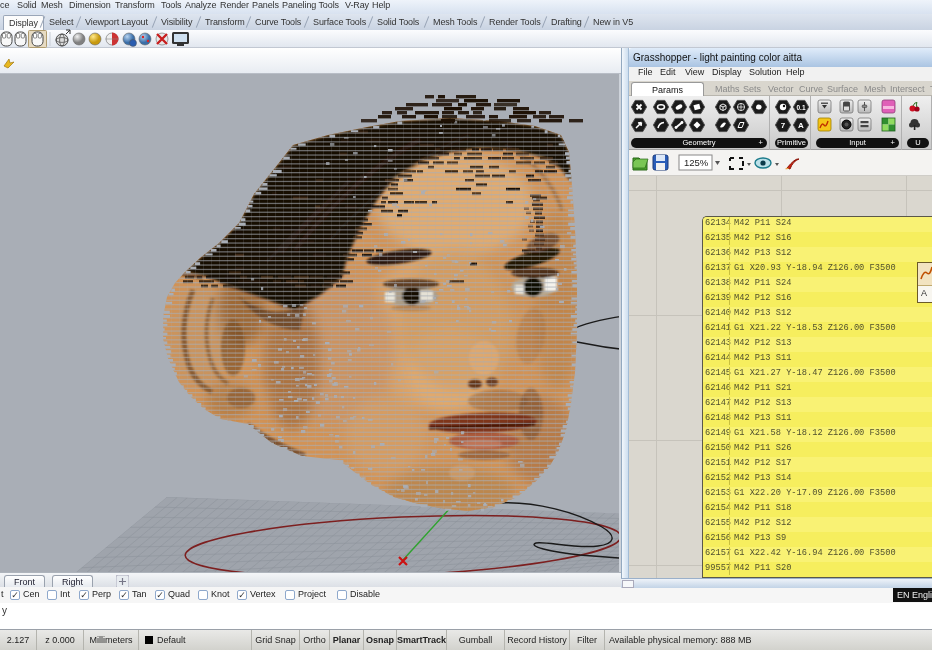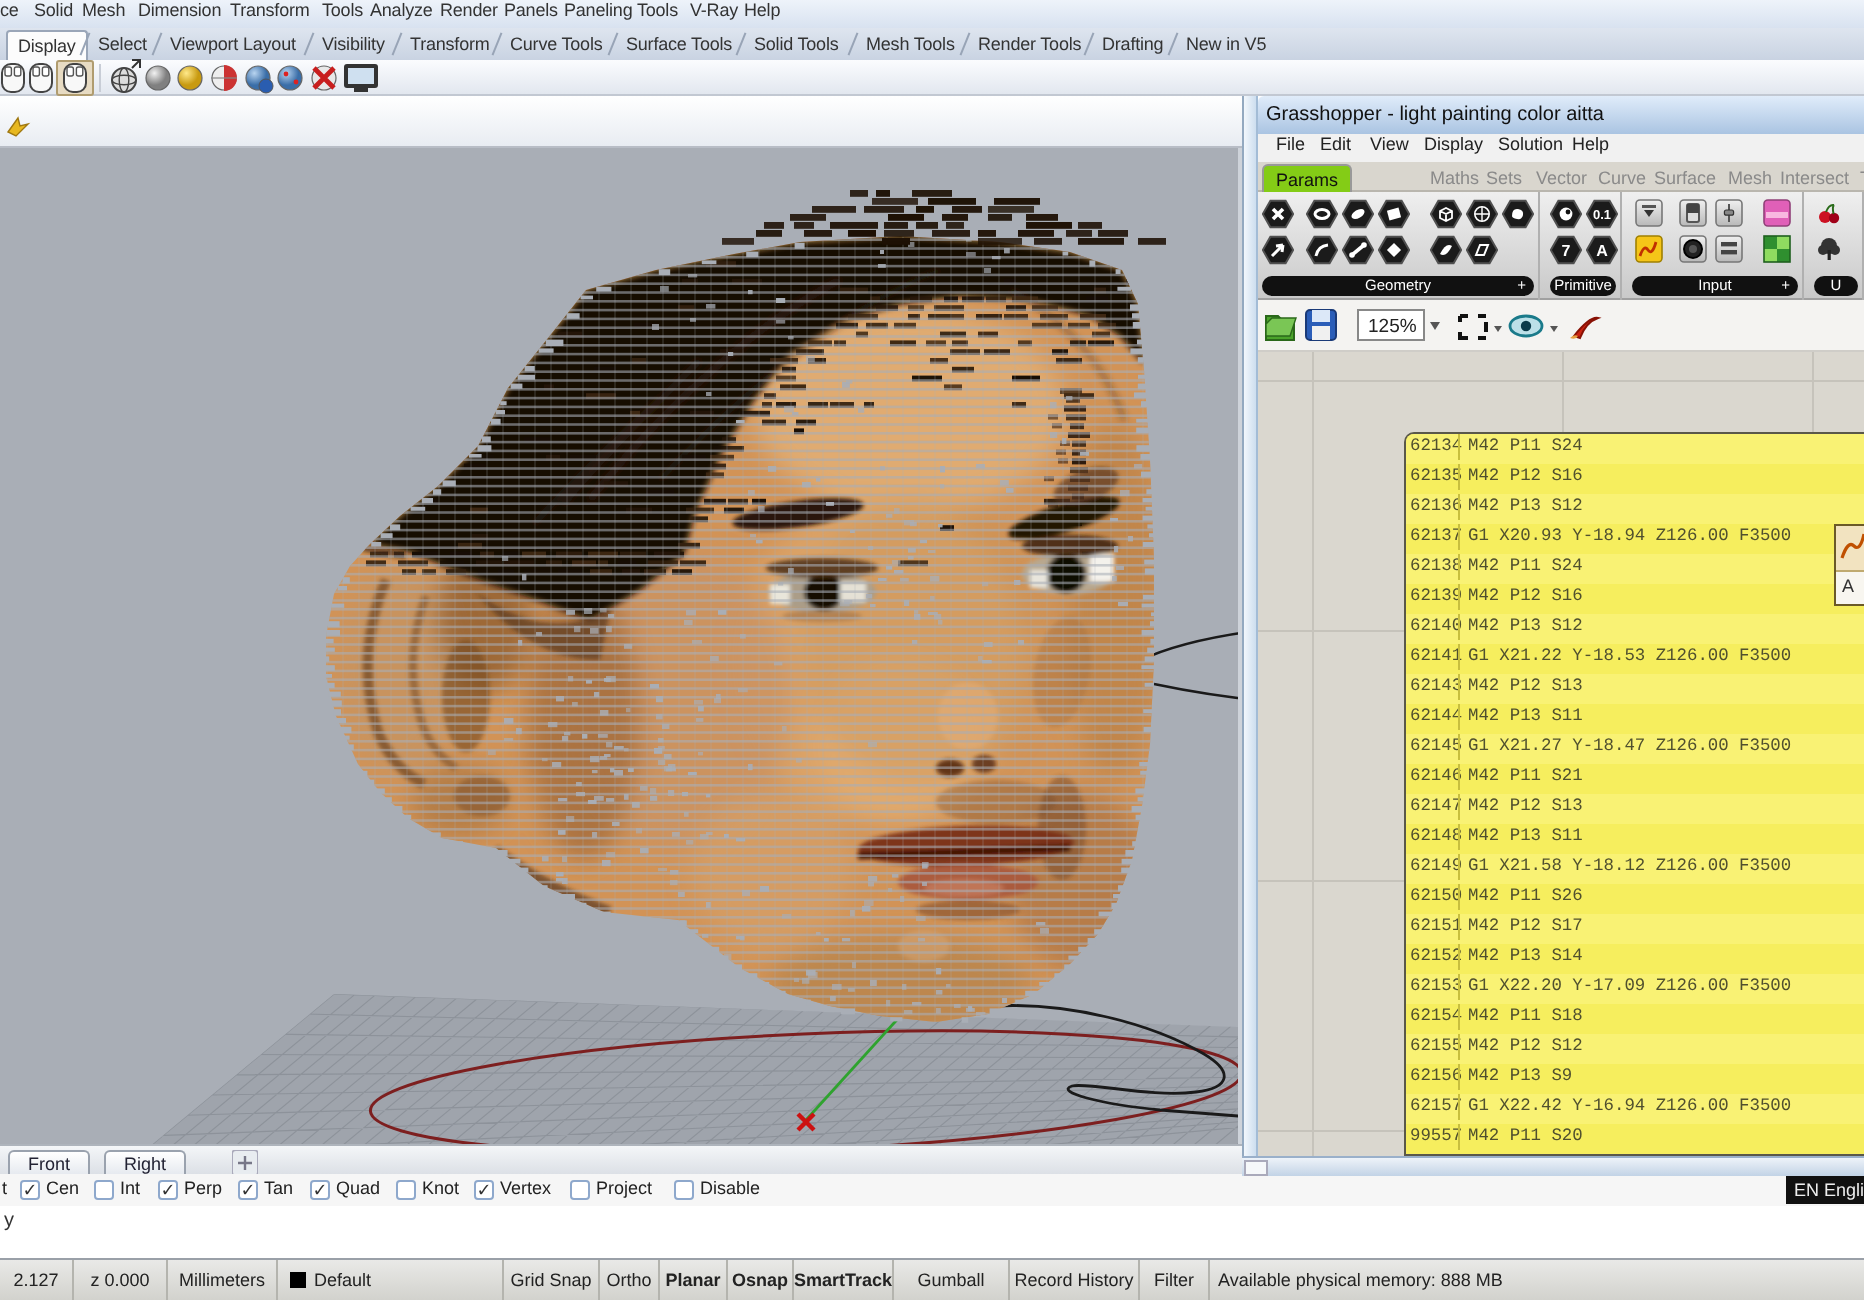--- a/index.html
+++ b/index.html
@@ -23,21 +23,21 @@
 .sc { position:absolute; top:0; height:20px; line-height:20px; text-align:center; border-right:1px solid #b4b4ae; }
 #gh { position:absolute; left:621px; top:48px; width:311px; height:540px; }
 #ghl { position:absolute; left:0; top:0; width:8px; height:540px; background:linear-gradient(90deg,#f2f7fc,#cddeef); border-right:1px solid #a3bcd6; border-left:1px solid #93a9c0; }
 #ghb { position:absolute; left:0; top:530px; width:311px; height:10px; background:linear-gradient(#eef3f9,#c2d3e6); border-top:1px solid #9ab0ca; }
 #ghc { position:absolute; left:8px; top:0; width:303px; height:530px; }
 #ghtitle { position:absolute; left:0; top:0; width:100%; height:19px; background:linear-gradient(#e0ecfa,#aac4e2); font-size:10px; color:#111; line-height:19px; border-radius:3px 0 0 0; }
 #ghmenu { position:absolute; left:0; top:19px; width:100%; height:14px; background:#f1f1f1; font-size:9px; color:#222; }
 #ghmenu span { position:absolute; top:0; }
 #ghtabs { position:absolute; left:0; top:33px; width:100%; height:15px; background:#d9d6ce; font-size:9px; color:#8a8a8a; border-bottom:1px solid #b9b6ae; }
 #ghtabs span { position:absolute; top:1px; height:14px; line-height:14px;padding-left:40px; }
-#ghtabs .pt { background:#84cc16; color:#111; border:1px solid #999; border-bottom:none; border-radius:3px 3px 0 0; padding:0 6px; }
+#ghtabs .pt { background:#ffffff; color:#111; border:1px solid #999; border-bottom:none; border-radius:3px 3px 0 0; padding:0 20px; }
 #ghpal { position:absolute; left:0; top:48px; width:100%; height:54px; background:linear-gradient(#efefef,#c9c9c9); border-bottom:1px solid #a0a0a0; }
 .grp { position:absolute; top:0; height:54px; border-right:1px solid #b0b0b0; }
 .hx { position:absolute; }
 .glbl { position:absolute; left:2px; right:2px; bottom:2px; height:10px; background:#111; border-radius:5px; color:#fff; font-size:7.5px; line-height:10px; text-align:center; }
 .glbl i { font-style:normal; position:absolute; right:4px; }
 #ghtool { position:absolute; left:0; top:102px; width:100%; height:26px; background:#f4f3f1; border-bottom:1px solid #cfcdc8; }
 #ghcanvas { position:absolute; left:0; top:128px; width:100%; height:402px; background:#dad7cf; overflow:hidden; }
 .gv { position:absolute; top:0; width:1px; height:100%; background:#c6c3bb; }
 .gh2 { position:absolute; left:0; width:100%; height:1px; background:#c6c3bb; }
 #ypanel { position:absolute; left:73px; top:40px; width:230px; height:362px; background:#f6ee5e; border:1.5px solid #5a584a; border-right:none; border-radius:5px 0 0 0; overflow:hidden; font-family:"Liberation Mono",monospace; font-size:8.7px; color:#50502e; }

